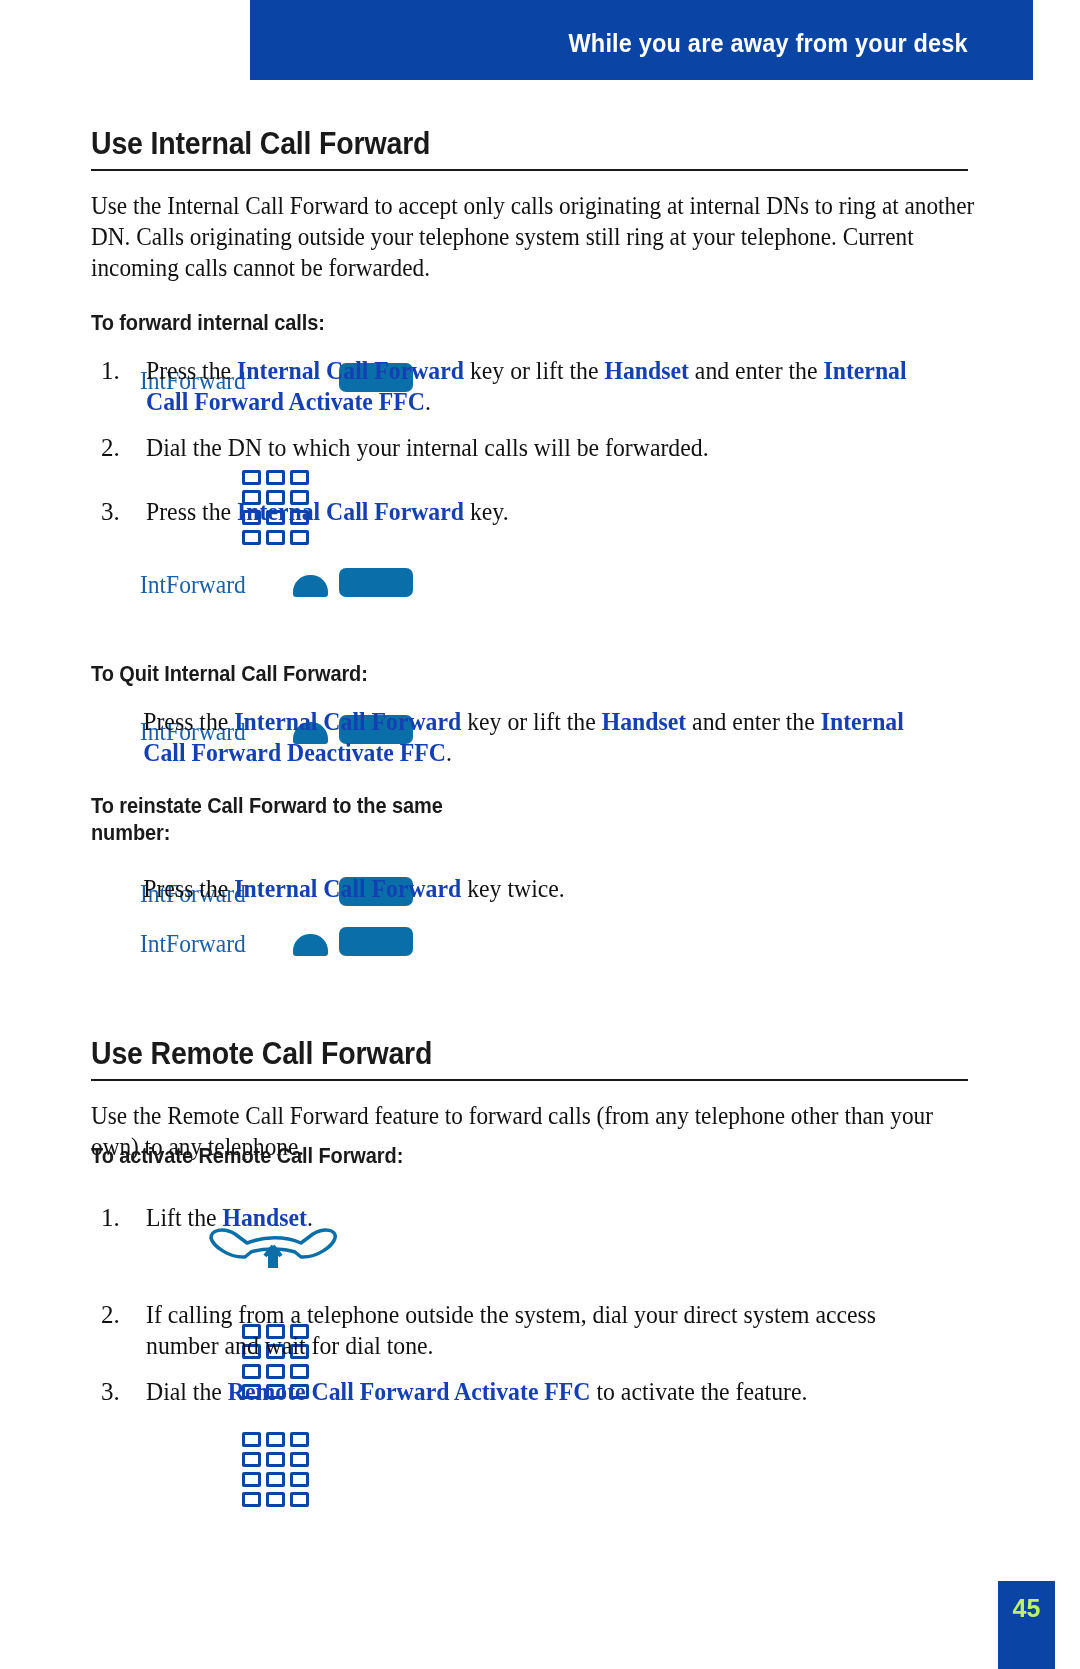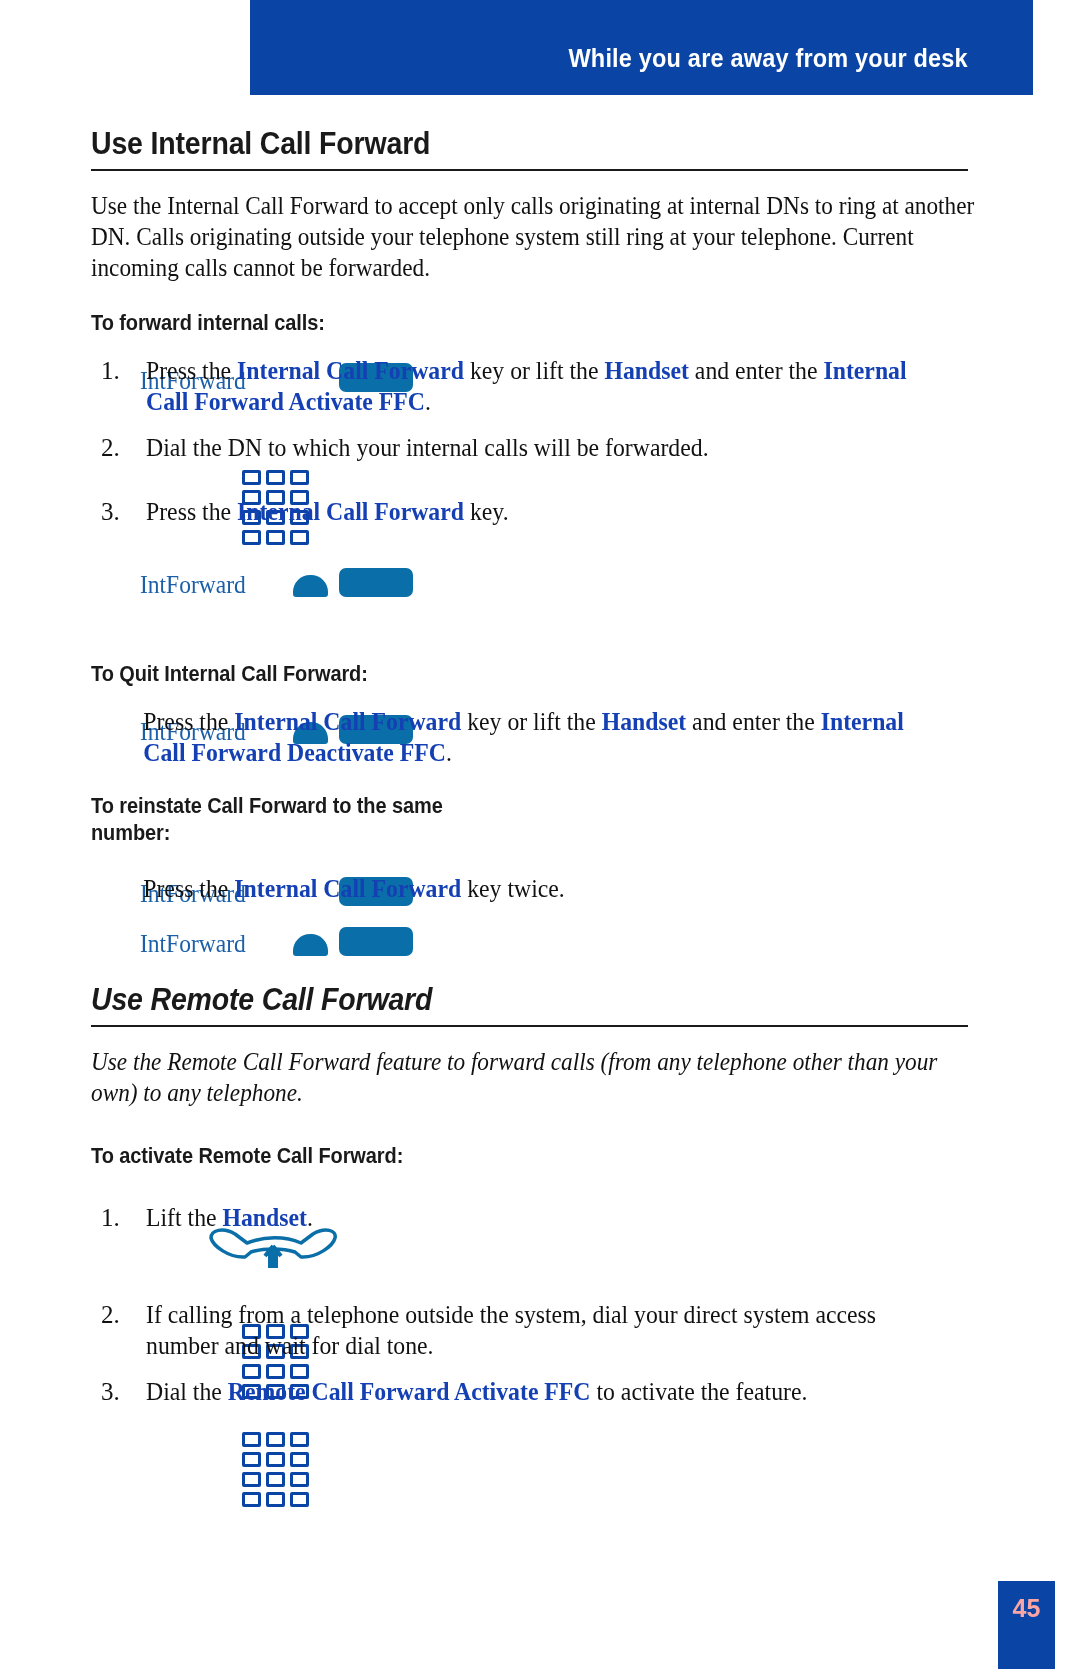--- a/index.html
+++ b/index.html
@@ -6,21 +6,21 @@
   html, body { width: 1080px; height: 1669px; background: #ffffff; }
   body {
     font-family: "Liberation Serif", serif;
     position: relative;
     overflow: hidden;
   }
 
   
   .banner {
     position: absolute;
-    left: 250px; top: 0; width: 783px; height: 95px;
+    left: 250px; top: 0; width: 783px; height: 80px;
     background: #0a45a5;
     display: flex;
     align-items: flex-end;
     justify-content: flex-end;
     padding: 0 65px 22px 0;
   }
   .banner-title {
     color: #ffffff;
     font-family: "Liberation Sans", sans-serif;
     font-weight: bold;
@@ -164,21 +164,21 @@
     color: #1440b4;
     font-weight: bold;
   }
 
   
   .page-number-box {
     position: absolute;
     right: 25px; bottom: 0;
     width: 57px; height: 88px;
     background: #0a45a5;
-    color: #fca5a5;
+    color: #bef264;
     font-family: "Liberation Sans", sans-serif;
     font-weight: bold;
     font-size: 25px;
     display: flex;
     align-items: flex-start;
     justify-content: center;
     padding-top: 13px;
   }
 </style>
 </head>
@@ -274,21 +274,21 @@
 
         <span class="softlabel" style="left:49px; top:57px;">IntForward</span>
         <span class="handset-arc" style="left:202px; top:61px;"></span>
         <span class="key-btn" style="left:248px; top:54px;"></span>
       </div>
 
       <p class="plain-step" style="margin-top:0px; padding-left:55px;"><span>Press the </span><b class="hl">Internal Call Forward</b><span> key twice.</span></p>
     </div>
   </div>
 
-  <div style="position:absolute; left:0; top:982px; width:880px;font-style:italic;">
+  <div style="position:absolute; left:0; top:1036px; width:880px;">
     <h1 class="section-title">Use Remote Call Forward</h1>
     <hr class="title-rule">
 
     <p class="body-text" style="margin-top:19px;">Use the Remote Call Forward feature to forward calls (from any telephone other than your own) to any telephone.</p>
   </div>
 
   <div style="position:absolute; left:0; top:1143px; width:880px;">
     <h2 class="sub-head">To activate Remote Call Forward:</h2>
 
     <div class="row" style="margin-top:20px; min-height:300px;">

